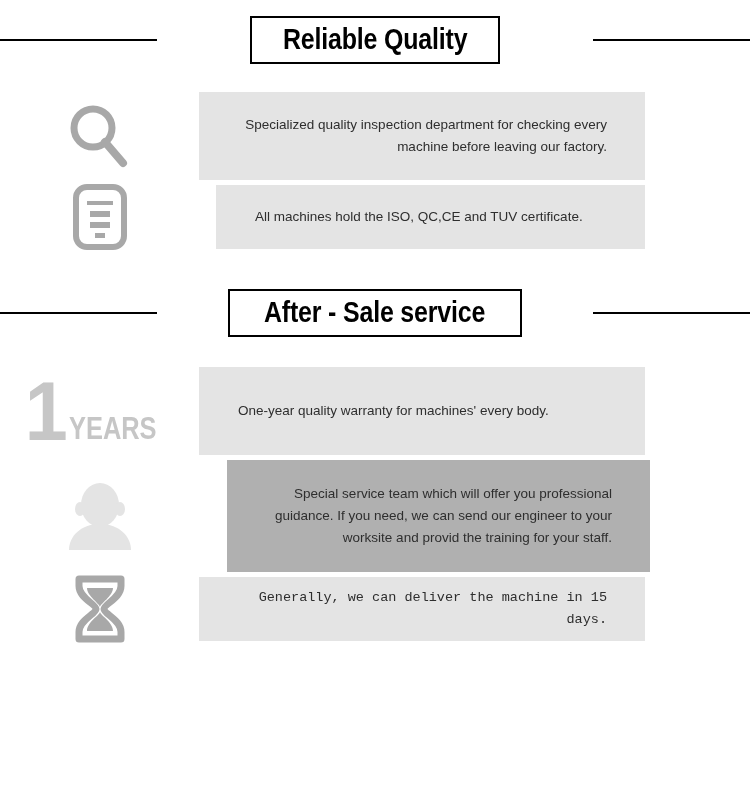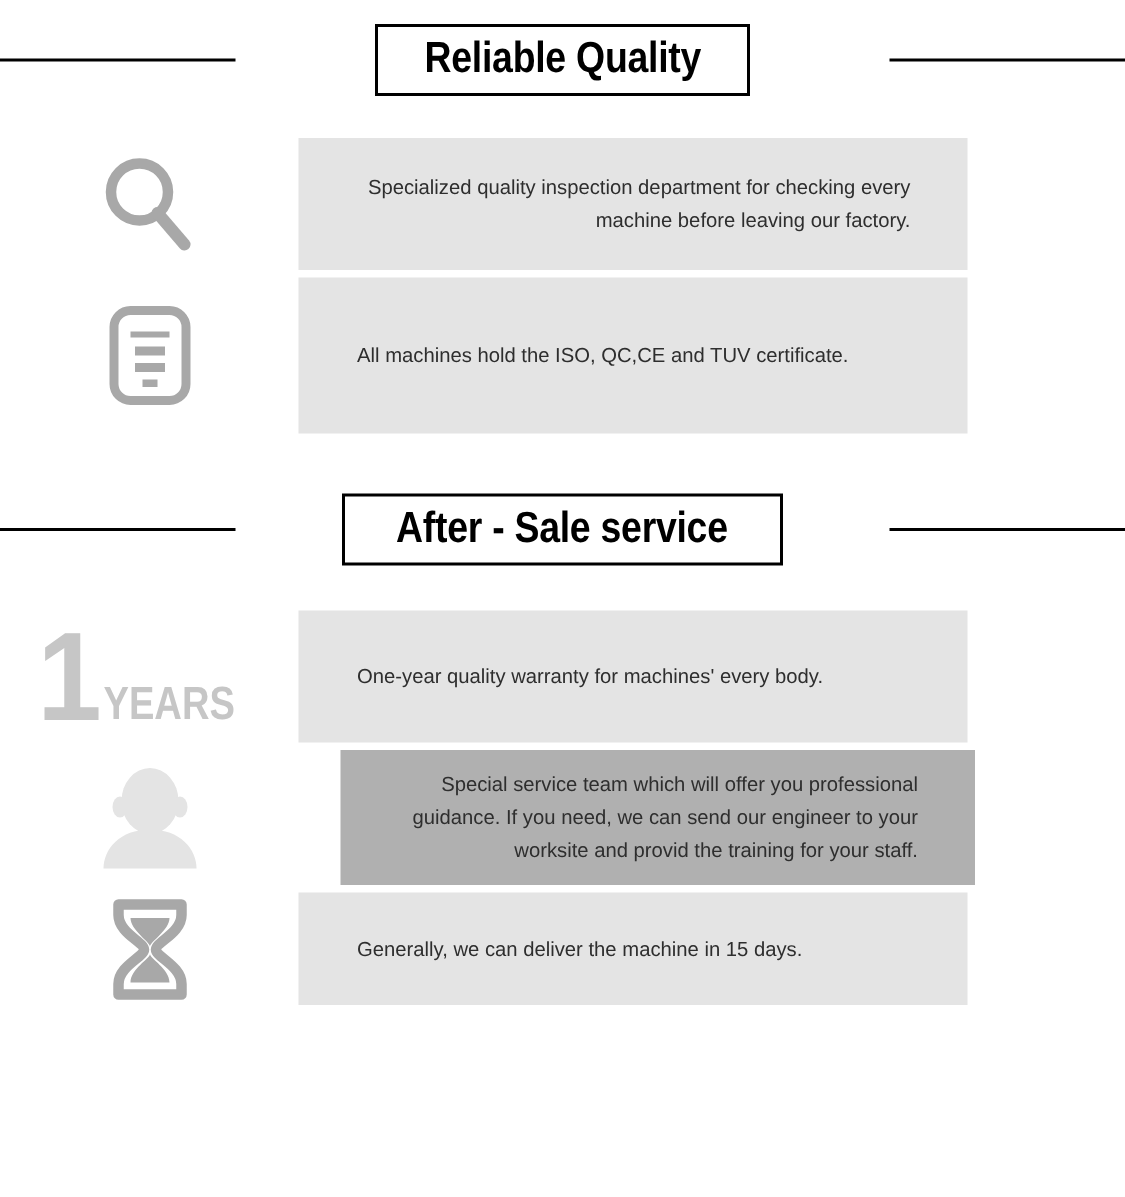--- a/index.html
+++ b/index.html
@@ -154,21 +154,21 @@
           <circle cx="25" cy="25" r="19" fill="none" stroke="#a8a8a8" stroke-width="7"></circle>
           <line x1="37" y1="39" x2="55" y2="60" stroke="#a8a8a8" stroke-width="8" stroke-linecap="round"></line>
         </svg>
       </div>
       <div class="panel">
         <span class="panel-text">Specialized quality inspection department for checking every machine before leaving our factory.</span>
       </div>
     </div>
 
 
-    <div class="row" style="height:104px;">
+    <div class="row" style="height:64px;gap:17px;">
       <div class="icon-cell">
         <svg class="icon-svg" width="56" height="68" viewBox="0 0 56 68">
           <rect x="4" y="4" width="48" height="60" rx="11" ry="11" fill="none" stroke="#a8a8a8" stroke-width="6"></rect>
           <rect x="15" y="18" width="26" height="4" fill="#a8a8a8"></rect>
           <rect x="18" y="28" width="20" height="6" fill="#a8a8a8"></rect>
           <rect x="18" y="39" width="20" height="6" fill="#a8a8a8"></rect>
           <rect x="23" y="50" width="10" height="5" fill="#a8a8a8"></rect>
         </svg>
       </div>
       <div class="panel">
@@ -194,35 +194,35 @@
         <div class="years-icon">
           <span class="years-num">1</span>
           <span class="years-word">YEARS</span>
         </div>
       </div>
       <div class="panel">
         <span class="panel-text">One-year quality warranty for machines' every body.</span>
       </div>
     </div>
 
-    <div class="row" style="height:90px;gap:28px;">
+    <div class="row" style="height:112px;gap:28px;">
       <div class="icon-cell">
         <svg class="icon-svg" width="66" height="72" viewBox="0 0 66 72">
           <ellipse cx="33" cy="25" rx="19" ry="22" fill="#e4e4e4"></ellipse>
           <ellipse cx="13" cy="29" rx="5" ry="7" fill="#e4e4e4"></ellipse>
           <ellipse cx="53" cy="29" rx="5" ry="7" fill="#e4e4e4"></ellipse>
           <path fill="#e4e4e4" d="M33 44 C13 44 2 57 2 70 L64 70 C64 57 53 44 33 44 Z"></path>
         </svg>
       </div>
       <div class="panel dark">
         <span class="panel-text">Special service team which will offer you professional guidance. If you need, we can send our engineer to your worksite and provid the training for your staff.</span>
       </div>
     </div>
 
-    <div class="row" style="height:75px;">
+    <div class="row" style="height:64px;font-family:Liberation Mono, monospace;">
       <div class="icon-cell">
         <svg class="icon-svg" width="58" height="70" viewBox="0 0 58 70">
           <path fill="none" stroke="#a8a8a8" stroke-width="7" stroke-linejoin="round" d="M8 5 L50 5 L50 12 C50 24 33 30 33 35 C33 40 50 46 50 58 L50 65 L8 65 L8 58 C8 46 25 40 25 35 C25 30 8 24 8 12 Z"></path>
           <path fill="#a8a8a8" d="M16 14 L42 14 C42 22 29 30 29 33 C29 30 16 22 16 14 Z"></path>
           <path fill="#a8a8a8" d="M29 38 C29 41 42 48 42 57 L16 57 C16 48 29 41 29 38 Z"></path>
         </svg>
       </div>
       <div class="panel">
         <span class="panel-text">Generally, we can deliver the machine in 15 days.</span>
       </div>

